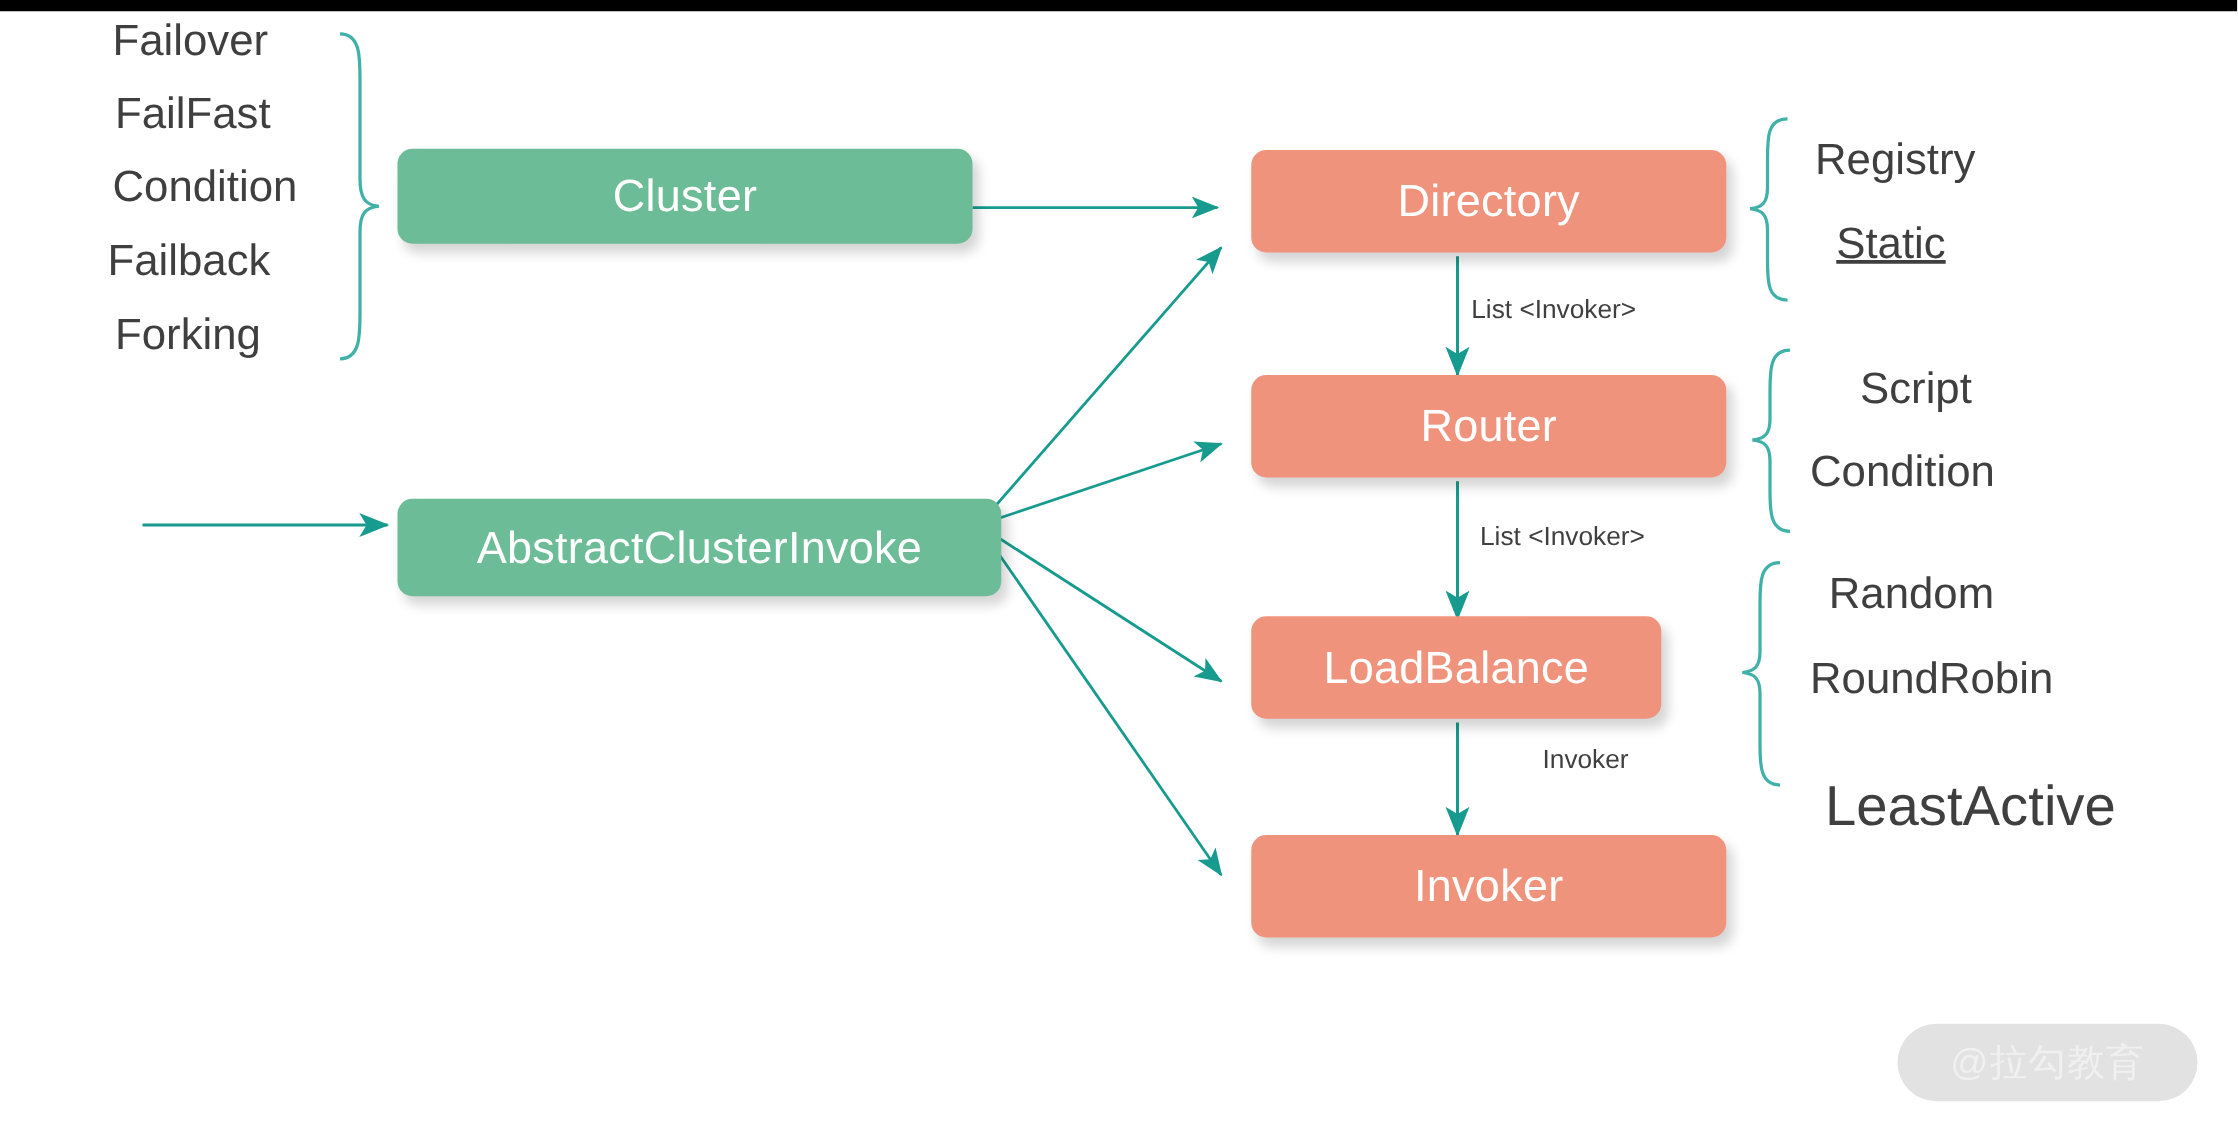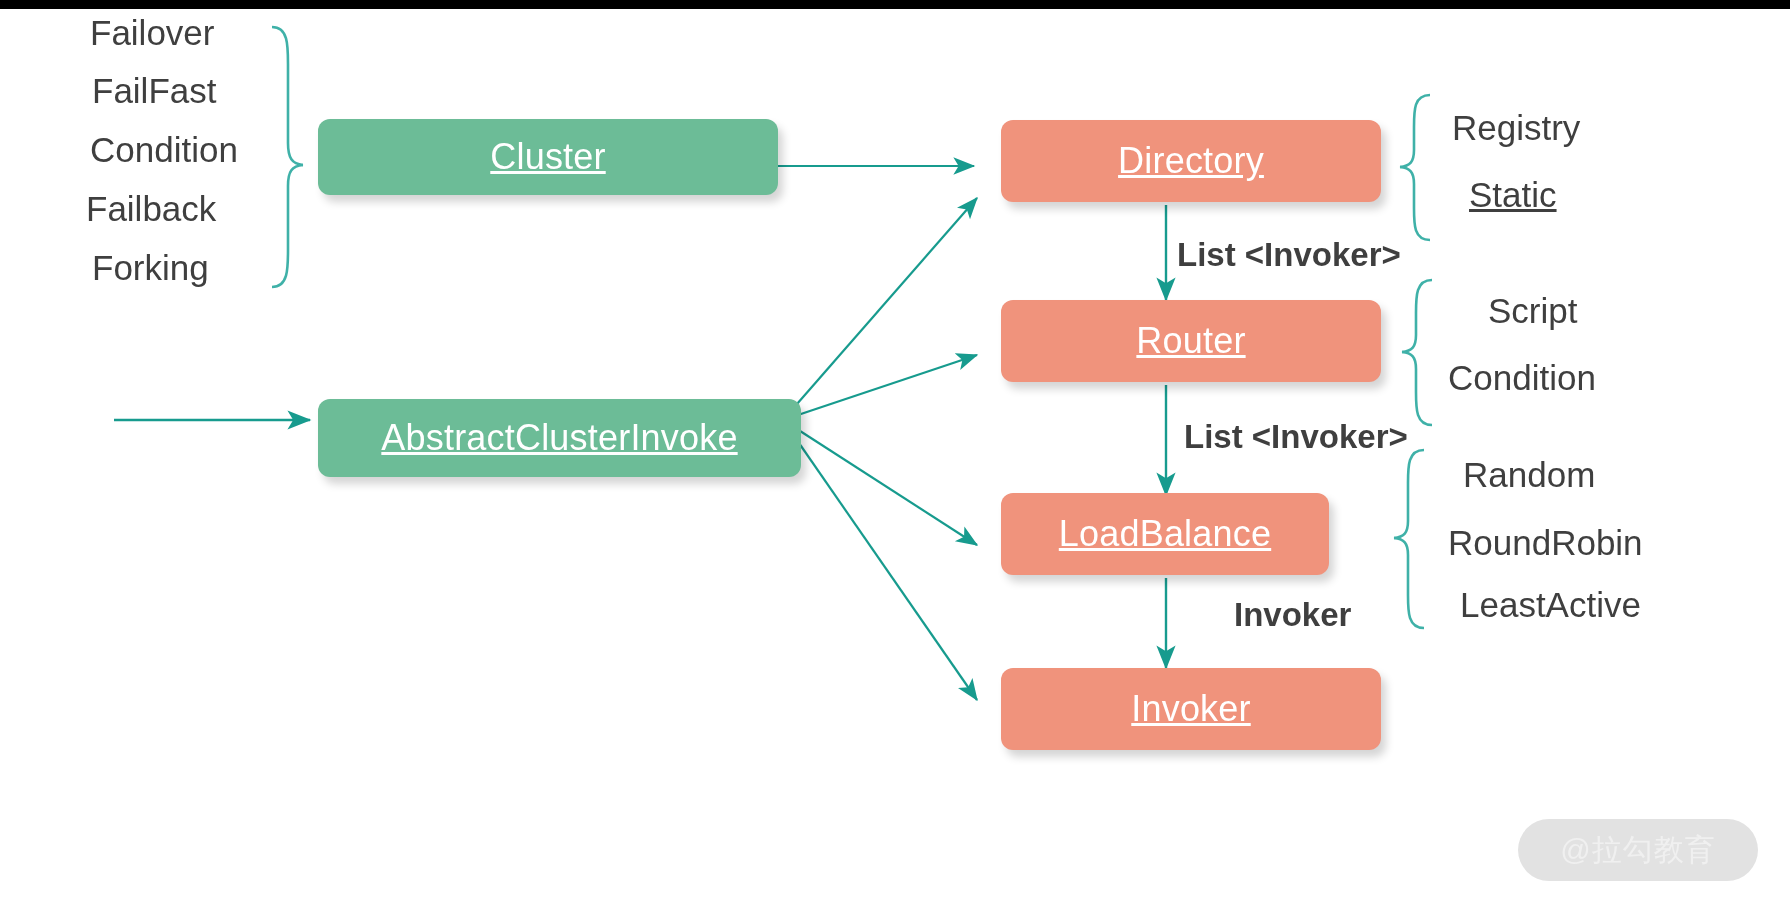--- a/index.html
+++ b/index.html
@@ -31,38 +31,36 @@
     display: flex;
     align-items: center;
     justify-content: center;
     border-radius: 12px;
     color: #ffffff;
     font-weight: 400;
     letter-spacing: 0.2px;
     box-shadow: 5px 7px 9px rgba(0,0,0,0.17);
     box-sizing: border-box;
     z-index: 4;
-    text-decoration: underline;
   }
   .node.green { background: #6cbc97; }
   .node.salmon { background: #f0937c; margin-left: 24px; }
   .listlabel {
     position: absolute;
     color: #3f3f3f;
     font-size: 25px;
     white-space: nowrap;
     z-index: 6;
   }
   .edgelabel {
     position: absolute;
     color: #3f3f3f;
-    font-size: 33px;
+    font-size: 21px;
     white-space: nowrap;
     z-index: 6;
-    font-weight: bold;
   }
 
   
   #wires {
     position: absolute;
     left: 0; top: 0;
     width: 1790px;
     height: 912px;
     z-index: 2;
     pointer-events: none;
@@ -155,21 +153,21 @@
   <div class="node salmon" style="left:977px; top:668px; width:380px; height:82px; font-size:36px;">Invoker</div>
 
   <div class="listlabel" style="left:1452px; top:108px; font-size:35px;">Registry</div>
   <div class="listlabel" style="left:1469px; top:175px; font-size:35px;text-decoration:underline;">Static</div>
 
   <div class="listlabel" style="left:1488px; top:291px; font-size:35px;">Script</div>
   <div class="listlabel" style="left:1448px; top:358px; font-size:35px;">Condition</div>
 
   <div class="listlabel" style="left:1463px; top:455px; font-size:35px;">Random</div>
   <div class="listlabel" style="left:1448px; top:523px; font-size:35px;">RoundRobin</div>
-  <div class="listlabel" style="left:1460px; top:585px; font-size:35px;">LeastActive</div>
+  <div class="listlabel" style="left:1460px; top:619px; font-size:45px;">LeastActive</div>
 
   <div class="edgelabel" style="left:1177px; top:236px;">List &lt;Invoker&gt;</div>
   <div class="edgelabel" style="left:1184px; top:418px;">List &lt;Invoker&gt;</div>
   <div class="edgelabel" style="left:1234px; top:596px;">Invoker</div>
 
   <div class="watermark">
     <span>@拉勾教育</span>
   </div>
 
 </div>

